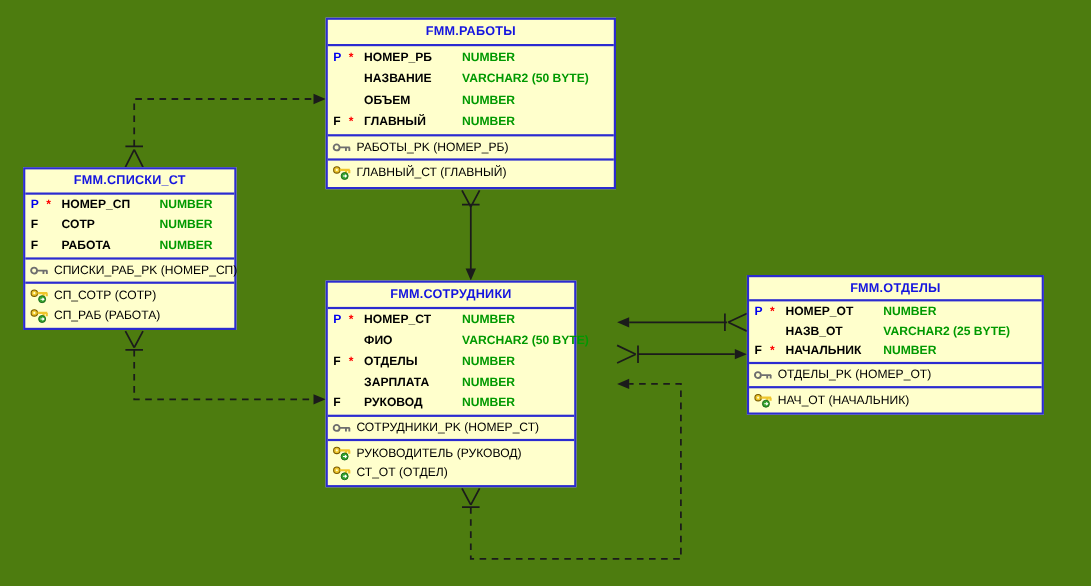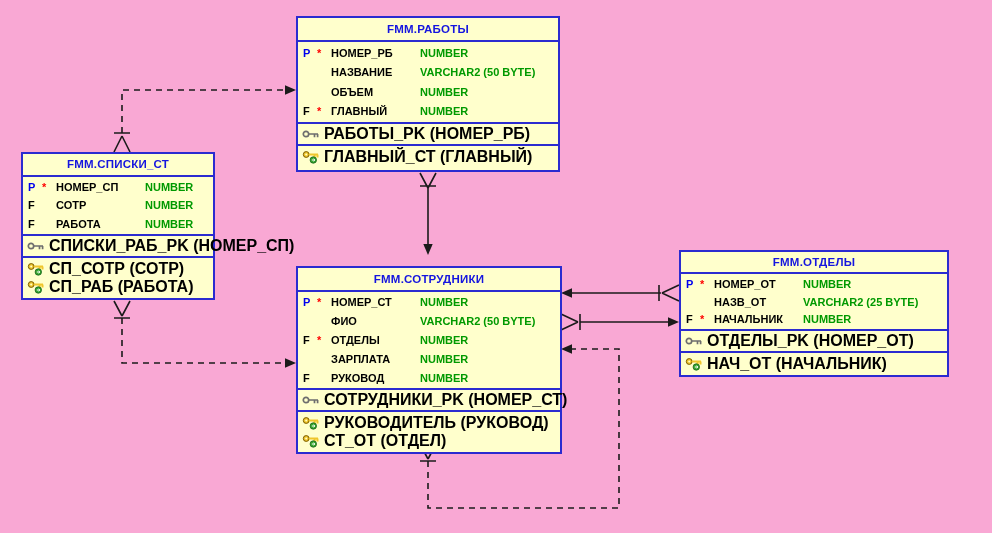--- a/index.html
+++ b/index.html
@@ -1,17 +1,17 @@
 <!DOCTYPE html>
 <html><head>
 <meta charset="utf-8">
 <style>
   html,body { margin:0; padding:0; background:#ffffff; }
   .canvas {
-    position:relative; width:992px; height:533px; background:#f9a8d4;
+    position:relative; width:992px; height:533px; background:#4d7c0f;
     font-family:"Liberation Sans","DejaVu Sans",sans-serif; overflow:hidden;text-align:right;
   }
   .wires { position:absolute; left:0; top:0; z-index:1; }
   .wires path { fill:none; stroke:#1b1b1b; stroke-width:1.6; }
   .wires path.dash { stroke-dasharray:6 5; }
   .wires path.arr { fill:#1b1b1b; stroke:none; }
 
   .tbl {
     position:absolute; z-index:2; box-sizing:border-box;
     background:#FFFFCC; border:2px solid #2B2BD0;
@@ -35,21 +35,21 @@
   .ctype { left:122px; color:#009900; }
 
   .tbl-keys {
     border-top:2px solid #2B2BD0; box-sizing:border-box;
     display:flex; flex-direction:column; padding:2px 0;
   }
   .tbl-keys.pk { justify-content:center; }
   .tbl-keys.fk { flex:1; justify-content:flex-start; }
   .key-row { display:flex; align-items:center; height:18px; padding-left:4px; flex:0 0 auto; }
   .key-ic { width:22px; height:14px; display:flex; align-items:center; flex:0 0 22px; }
-  .key-label { font-size:16px; font-weight:bold; color:#000; white-space:nowrap; }
+  .key-label { font-size:11px; font-weight:normal; color:#000; white-space:nowrap; }
 </style>
 </head>
 <body>
 
 <div class="canvas">
 
   <svg class="wires" width="992" height="533" viewBox="0 0 992 533">
 
     <g>
       <path d="M114,152 L122,136 M130,152 L122,136 M114,133 L130,133"></path>
@@ -213,21 +213,21 @@
               <path d="M7 4.5 H16 M12.6 4.5 V7.4 M15.5 4.5 V7.4" stroke="#EFC62C" stroke-width="2" fill="none"></path>
               <circle cx="11.3" cy="10" r="3.2" fill="#35A52E" stroke="#17611a" stroke-width="0.8"></circle>
               <path d="M9.8 10 L12.8 10 M11.6 8.8 L12.9 10 L11.6 11.2" stroke="#ffffff" stroke-width="1" fill="none"></path>
             </svg>
           </span>
           <span class="key-label">СП_РАБ (РАБОТА)</span>
         </div>
       </div>
   </div>
 
-  <div class="tbl" style="left:296px; top:266px; width:266px; height:188px;">
+  <div class="tbl" style="left:296px; top:255px; width:228px; height:188px;">
     <div class="tbl-title" style="height:22px;">
       <span>FMM.СОТРУДНИКИ</span>
     </div>
     <div class="tbl-cols" style="height:97px;">
 
         <div class="col-row">
           <span class="m" style="color: rgb(0, 0, 238);">P</span>
           <span class="req">*</span>
           <span class="cname">НОМЕР_СТ</span>
           <span class="ctype">NUMBER</span>

